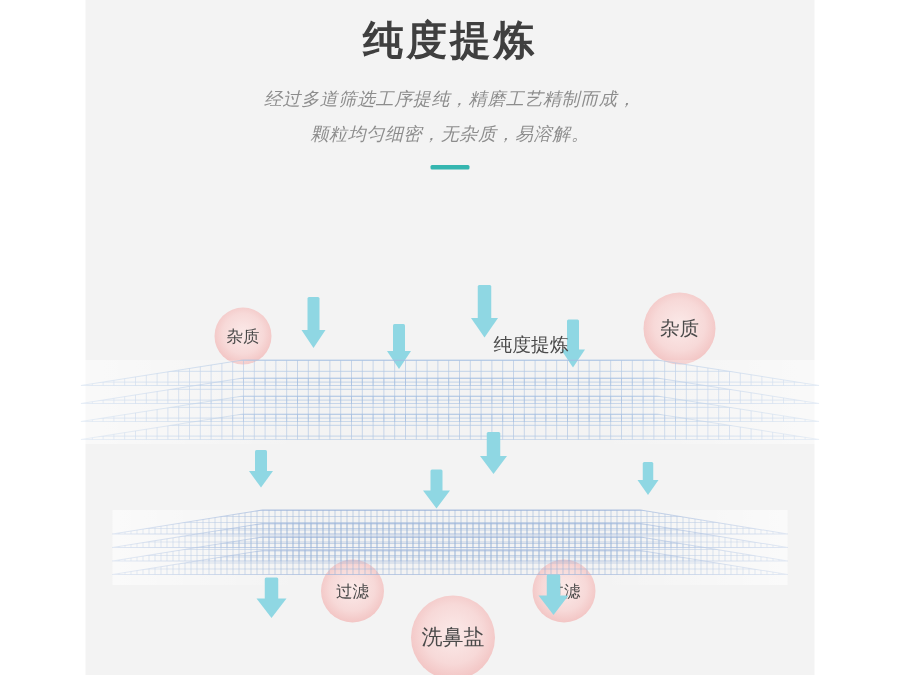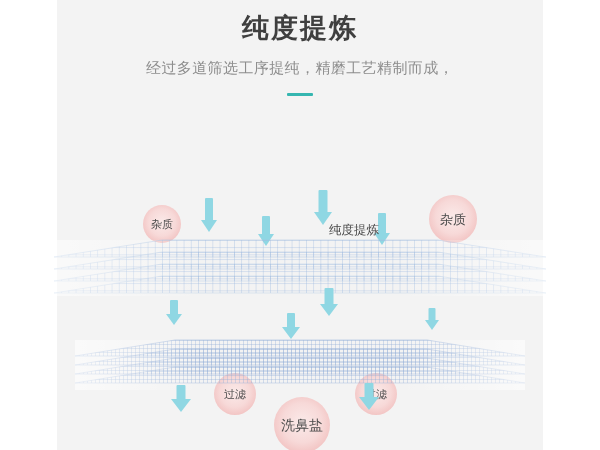--- a/index.html
+++ b/index.html
@@ -45,24 +45,25 @@
     padding-top: 10px;
     font-size: 27px;
     font-weight: bold;
     letter-spacing: 2px;
     color: #3f3f3f;
     line-height: 1.35;
   }
   #subtitle {
     margin: 0;
     padding-top: 9px;
-    font-size: 15px;
+    font-size: 12px;
     color: #8d8d8d;
     line-height: 1.85;
     letter-spacing: 0.4px;
+    font-style: italic;
   }
   #subtitle .sub-line { display: block; }
   #divider {
     width: 26px;
     height: 3px;
     margin: 10px auto 0 auto;
     background: #35b6b0;
     border-radius: 1px;
   }
 
@@ -136,20 +137,21 @@
 <body>
 
 <div id="stage">
 
   <div id="panel"></div>
 
   <div id="header">
     <h1 id="title">纯度提炼</h1>
     <p id="subtitle">
       <span class="sub-line">经过多道筛选工序提纯，精磨工艺精制而成，</span>
+      <span class="sub-line">颗粒均匀细密，无杂质，易溶解。</span>
     </p>
     <div id="divider"></div>
   </div>
 
   <div id="diagram">
 
     <div class="arrow" style="left:152px; top:198px;">
       <div class="shaft" style="width:8px; height:24px;"></div>
       <div class="head" style="top:22px; border-left-width:8px; border-right-width:8px; border-top-width:12px;"></div>
     </div>

